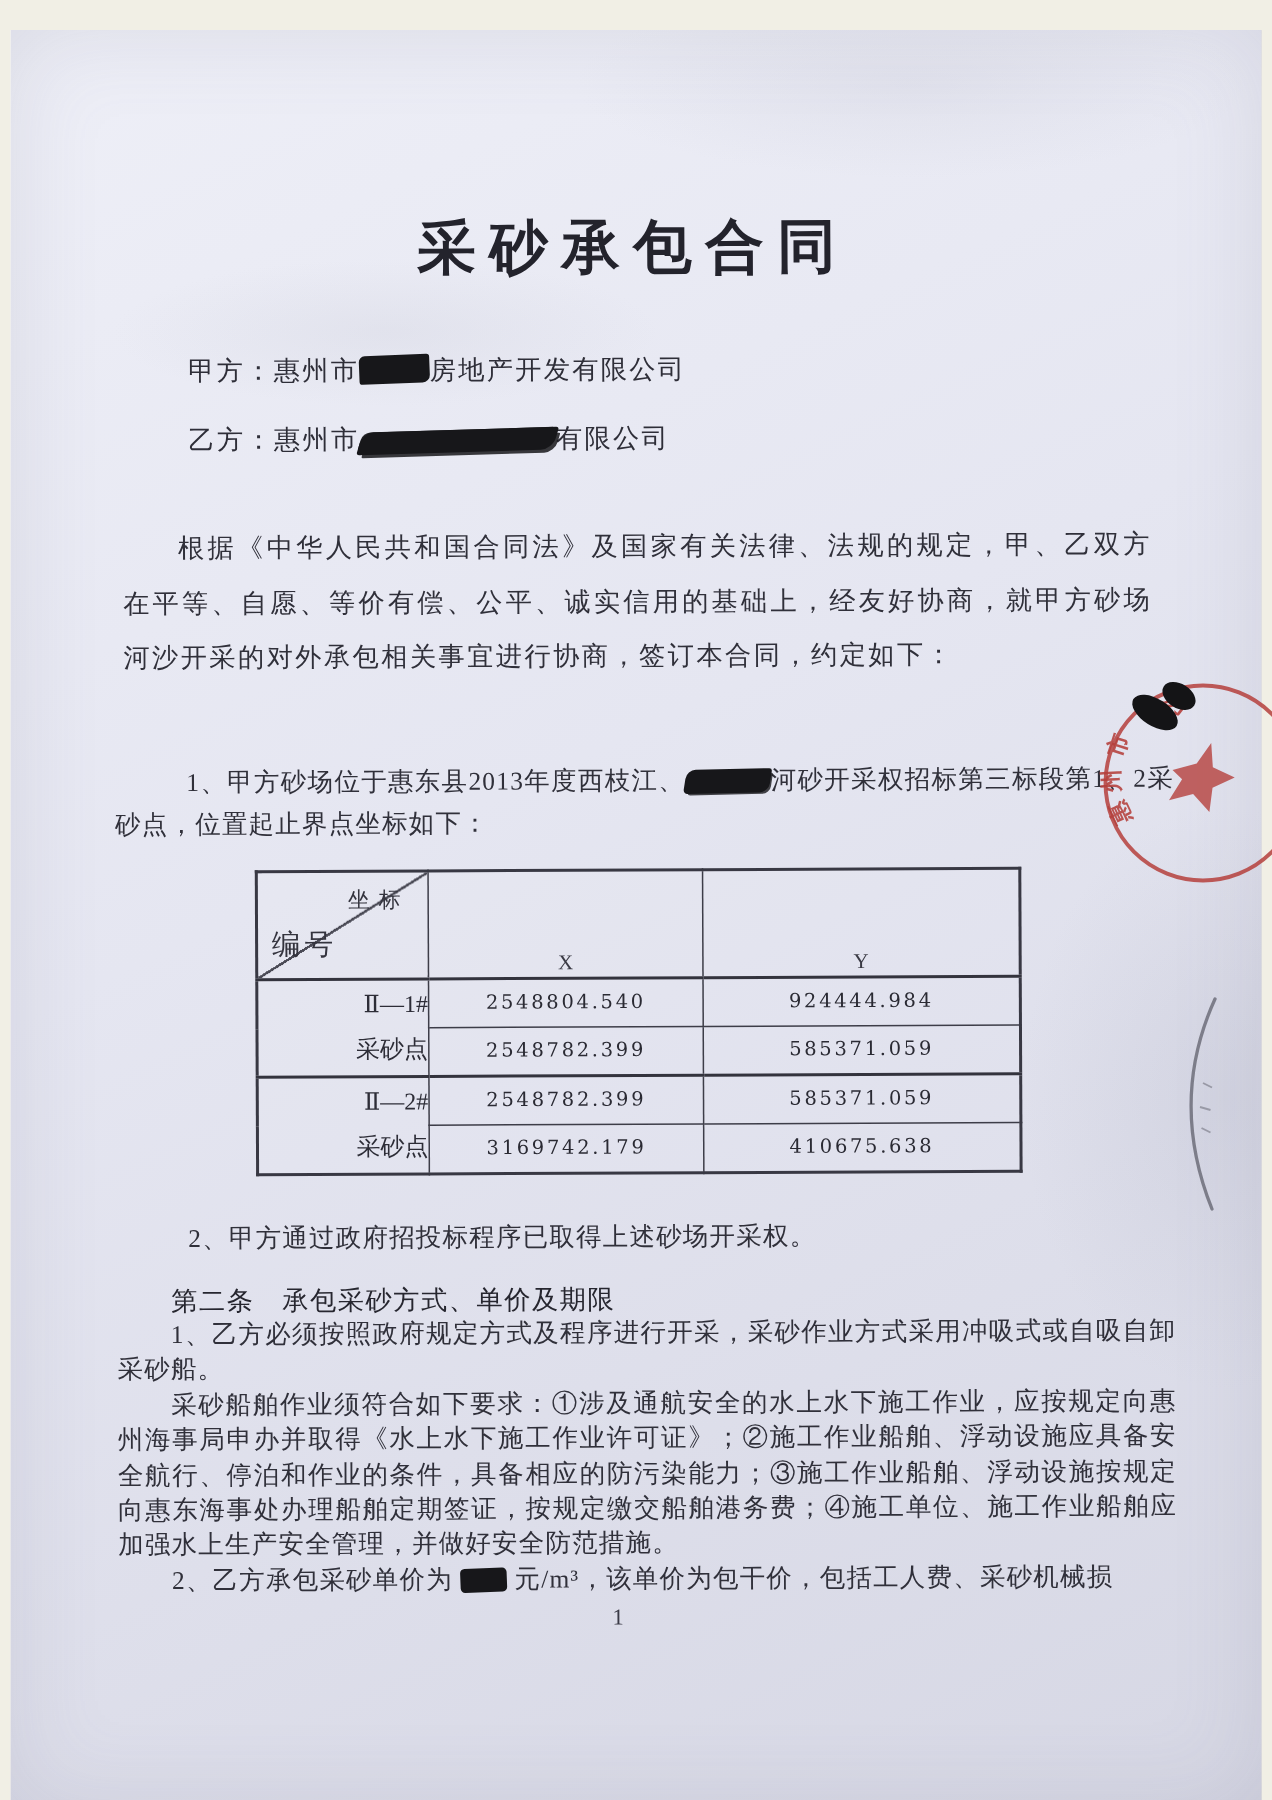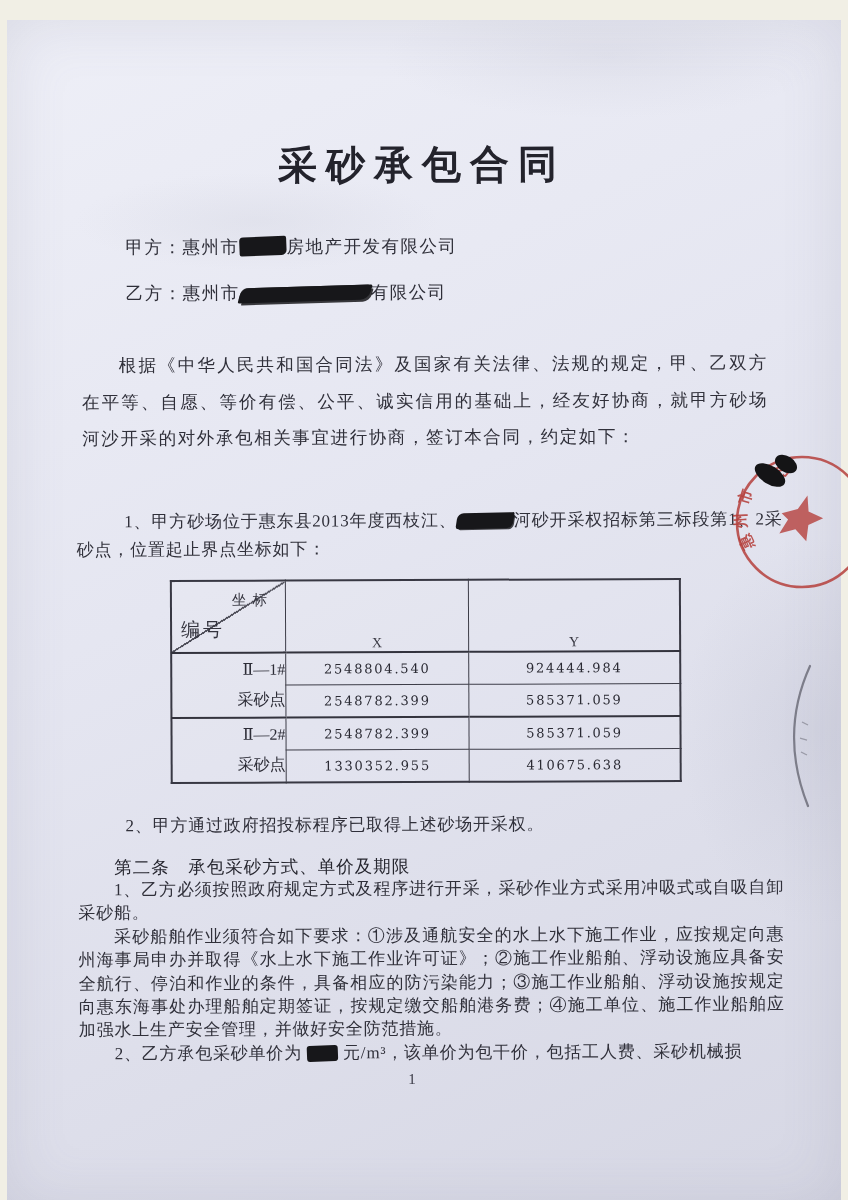--- a/index.html
+++ b/index.html
@@ -125,21 +125,21 @@
         <td class="glabel" rowspan="2">
           <div class="glabel-in">
             <span>Ⅱ—2#</span>
             <span>采砂点</span>
           </div>
         </td>
         <td class="num cx">2548782.399</td>
         <td class="num cy">585371.059</td>
       </tr>
       <tr class="sub">
-        <td class="num cx">1330352.955</td>
+        <td class="num cx">3169742.179</td>
         <td class="num cy">410675.638</td>
       </tr>
     </tbody>
       </table>
 
     <div class="p-item sec1-p2">2、甲方通过政府招投标程序已取得上述砂场开采权。</div>
 
     <div class="sec-head sec2-head">第二条　承包采砂方式、单价及期限</div>
 
     <div class="p-item sec2-body">

